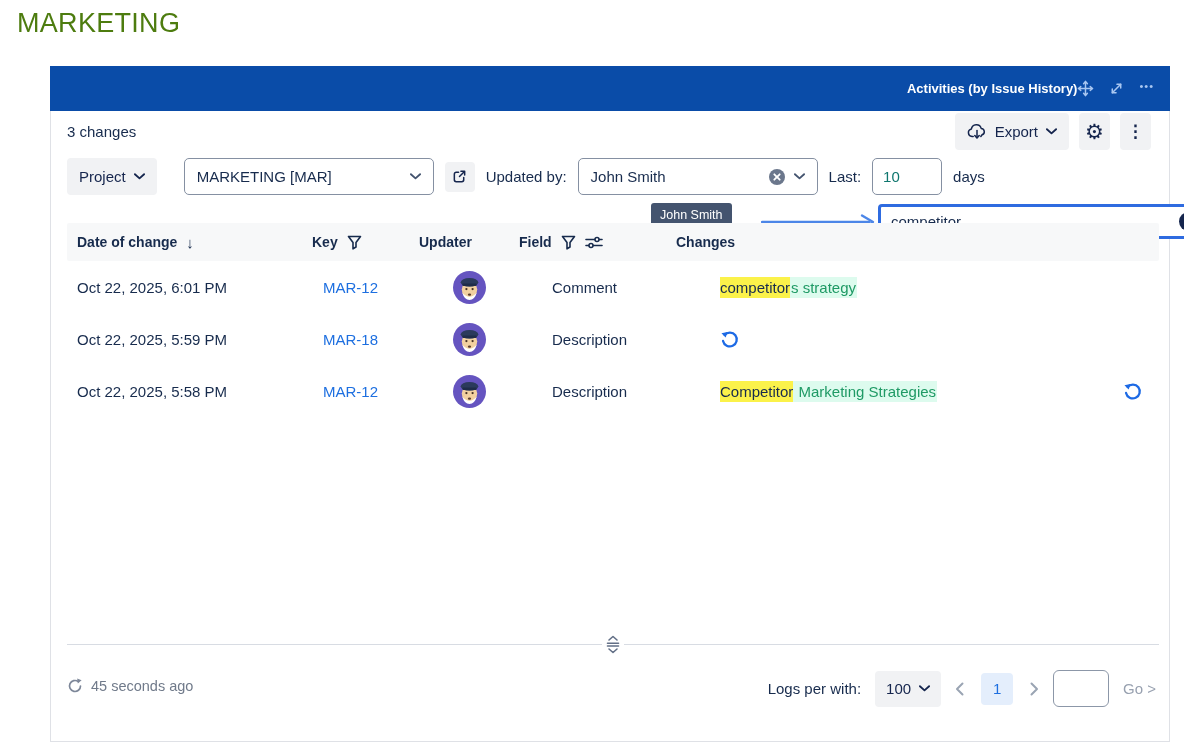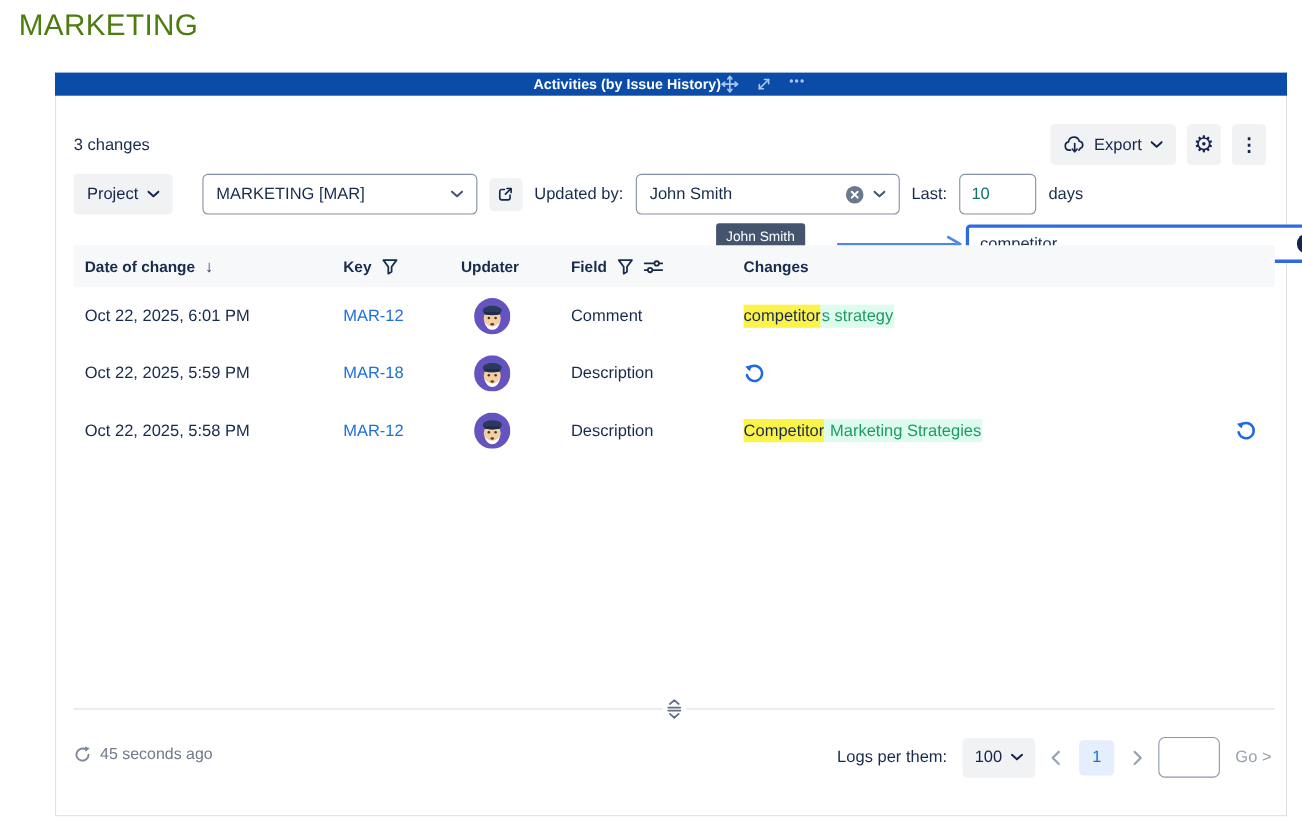--- a/index.html
+++ b/index.html
@@ -5,22 +5,22 @@
   * { box-sizing: border-box; margin: 0; padding: 0; }
   html, body { width: 1184px; height: 755px; background: #ffffff;
     font-family: "Liberation Sans", sans-serif; color: #172B4D; overflow: hidden; }
 
   .page-title { position: absolute; left: 17px; top: 8px; font-size: 27px;
     font-weight: 500; letter-spacing: 0.3px; color: #4d7c0f; }
 
   .panel { position: absolute; left: 50px; top: 66px; width: 1120px; height: 676px;
     background: #fff; border: 1px solid #DFE1E6; border-top: none; }
 
-  .panel-header { position: absolute; left: -1px; top: 0; width: 1120px; height: 21px;
-    background: #0A4CA8; display: flex; align-items: center; justify-content: center;
+  .panel-header { position: absolute; left: -1px; top: 0; width: 1120px; height: 45px;
+    background: #0A4CA8; display: flex; align-items: center; justify-content: flex-end;
     padding: 0 16px 0 13px; }
   .panel-header-title { color: #ffffff; font-size: 13px; font-weight: bold; }
   .panel-header-icons { display: flex; align-items: center; gap: 15px; }
   .ph-icon { color: #A9C7F1; display: flex; align-items: center; cursor: pointer; }
   .ph-ellipsis { font-size: 11px; letter-spacing: 1px; color: #A9C7F1; line-height: 1; padding-bottom: 4px; }
 
   .toolbar { position: absolute; left: 16px; right: 18px; top: 47px; height: 37px;
     display: flex; align-items: center; justify-content: space-between; }
   .changes-count { font-size: 15px; }
   .toolbar-right { display: flex; align-items: center; gap: 10px; }
@@ -54,21 +54,21 @@
   .search-input { width: 100%; height: 100%; border: 3px solid #2E6BE0; border-radius: 4px;
     padding: 0 36px 0 10px; font-size: 15px; color: #172B4D; font-family: inherit; outline: none; }
   .search-clear { position: absolute; right: 9px; top: 7px; cursor: pointer; }
 
   .table { position: absolute; left: 16px; top: 157px; width: 1092px; }
   .trow { display: grid; grid-template-columns: 245px 107px 100px 157px 1fr 36px;
     align-items: center; }
   .thead { background: #F7F8F9; height: 38px; font-size: 14px; font-weight: bold; border-radius: 2px; }
   .thead .cell { display: flex; align-items: center; gap: 9px; }
   .cell-pad { padding-left: 10px; }
-  .tbody-row { height: 52px; font-size: 15px; }
+  .tbody-row { height: 52px; font-size: 15px; gap: 11px; }
   .key-link { color: #1D6FE0; text-decoration: none; cursor: pointer; }
   .avatar { width: 33px; height: 33px; margin-left: 12px; }
   .sort-arrow { font-size: 15px; font-weight: bold; cursor: pointer; }
   .hl-match { background: #FBF24A; color: #172B4D; padding: 2px 0; }
   .hl-added { background: #DDFBEE; color: #1F9A65; padding: 2px 1px; }
   .change-plain { color: #172B4D; }
   .revert-btn { background: none; border: none; cursor: pointer; padding: 0; display: flex; }
 
   .divider { position: absolute; left: 16px; top: 578px; width: 1092px; height: 1px; background: #D8DCE3; }
   .resize-handle { position: absolute; left: 551px; top: 567px; width: 22px; height: 23px;
@@ -342,21 +342,21 @@
     <span style="display:flex;cursor:pointer;">
       <svg width="16" height="16" viewBox="0 0 16 16" fill="none">
         <path d="M13.5 8 a5.5 5.5 0 1 1 -2.2 -4.4" stroke="#7D8799" stroke-width="1.7" stroke-linecap="round"></path>
         <polygon points="10.2,0.6 14.6,2.2 10.8,5.4" fill="#7D8799"></polygon>
       </svg>
     </span>
     <span>45 seconds ago</span>
   </div>
 
   <div class="footer-right">
-    <span>Logs per them:</span>
+    <span>Logs per with:</span>
     <button class="pp-select">
       <span>100</span>
       <span class="chev">
         <svg width="11" height="7" viewBox="0 0 12 7" fill="none" stroke="#15254D" stroke-width="2" stroke-linecap="round" stroke-linejoin="round">
             <polyline points="1,1 6,5.5 11,1"></polyline>
           </svg>
       </span>
     </button>
     <span class="page-nav">
       <button class="page-chev">

